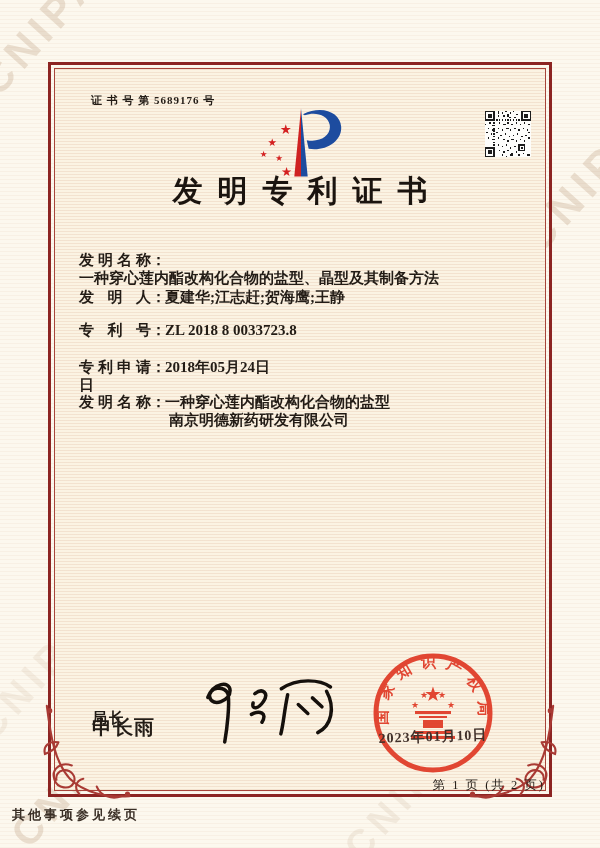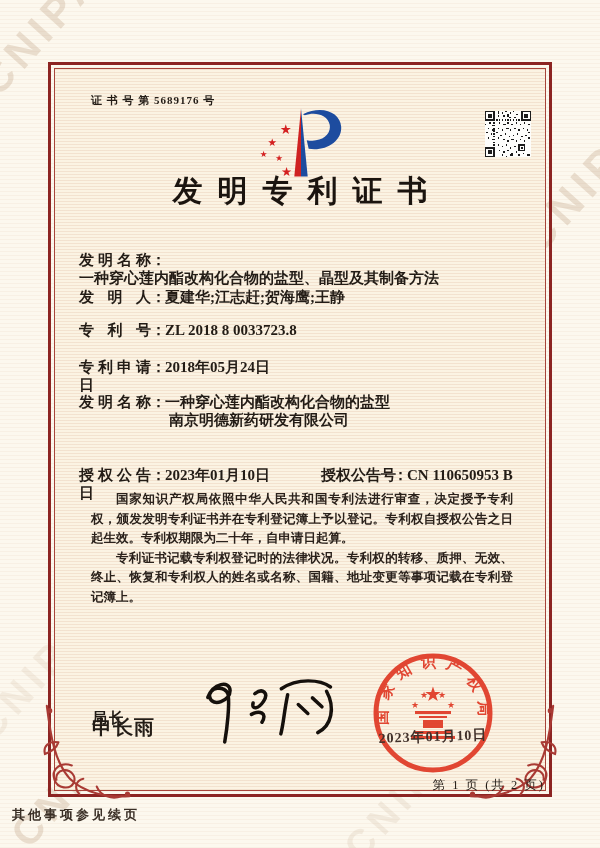--- a/index.html
+++ b/index.html
@@ -263,29 +263,21 @@
       <div class="field-row r3">
         <span class="flabel">专利号</span><span class="fcolon">：</span><span class="fvalue">ZL 2018 8 0033723.8</span>
       </div>
       <div class="field-row r4">
         <span class="flabel">专利申请日</span><span class="fcolon">：</span><span class="fvalue">2018年05月24日</span>
       </div>
       <div class="field-row r5">
         <span class="flabel">发明名称</span><span class="fcolon">：</span><span class="fvalue">一种穿心莲内酯改构化合物的盐型</span>
         <div class="line2">南京明德新药研发有限公司</div>
       </div>
-      <div class="field-row r7">
-        <span><span class="flabel">授权公告日</span><span class="fcolon">：</span><span class="fvalue">2023年01月10日</span></span>
-        <span class="grant-no-col"><span class="flabel">授权公告号</span><span class="fcolon">：</span><span class="fvalue">CN 110650953 B</span></span>
-      </div>
-
-      <div class="paragraphs">
-        <p>国家知识产权局依照中华人民共和国专利法进行审查，决定授予专利权，颁发发明专利证书并在专利登记簿上予以登记。专利权自授权公告之日起生效。专利权期限为二十年，自申请日起算。</p>
-        <p>专利证书记载专利权登记时的法律状况。专利权的转移、质押、无效、终止、恢复和专利权人的姓名或名称、国籍、地址变更等事项记载在专利登记簿上。</p>
-      </div>
+
 
       <div class="sign-title">局长</div>
       <div class="sign-name">申长雨</div>
       <svg class="signature-svg" viewBox="0 0 160 80" fill="none" stroke="#15100c" stroke-width="3.4" stroke-linecap="round" stroke-linejoin="round">
         <path d="M30,26 C36,12 52,10 52,20 C52,30 34,36 32,26 C30,16 48,14 50,24 C51,34 48,56 45,70"></path>
         <path d="M76,24 C84,18 90,24 84,32 C79,39 72,40 74,33"></path>
         <path d="M72,44 C80,40 88,43 82,52"></path>
         <path d="M102,20 C118,10 140,12 150,20"></path>
         <path d="M108,26 C104,42 103,54 100,64"></path>
         <path d="M146,24 C154,40 150,58 136,64"></path>

